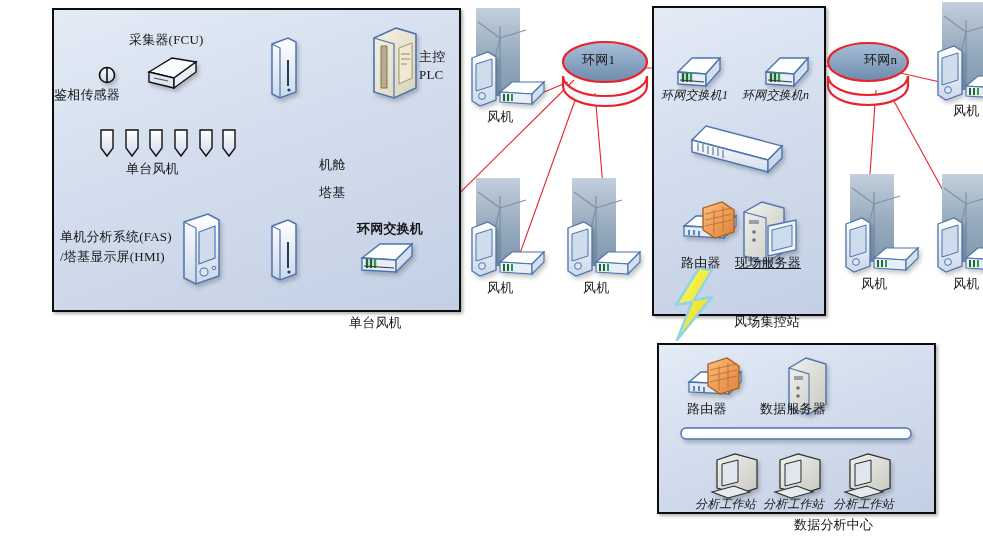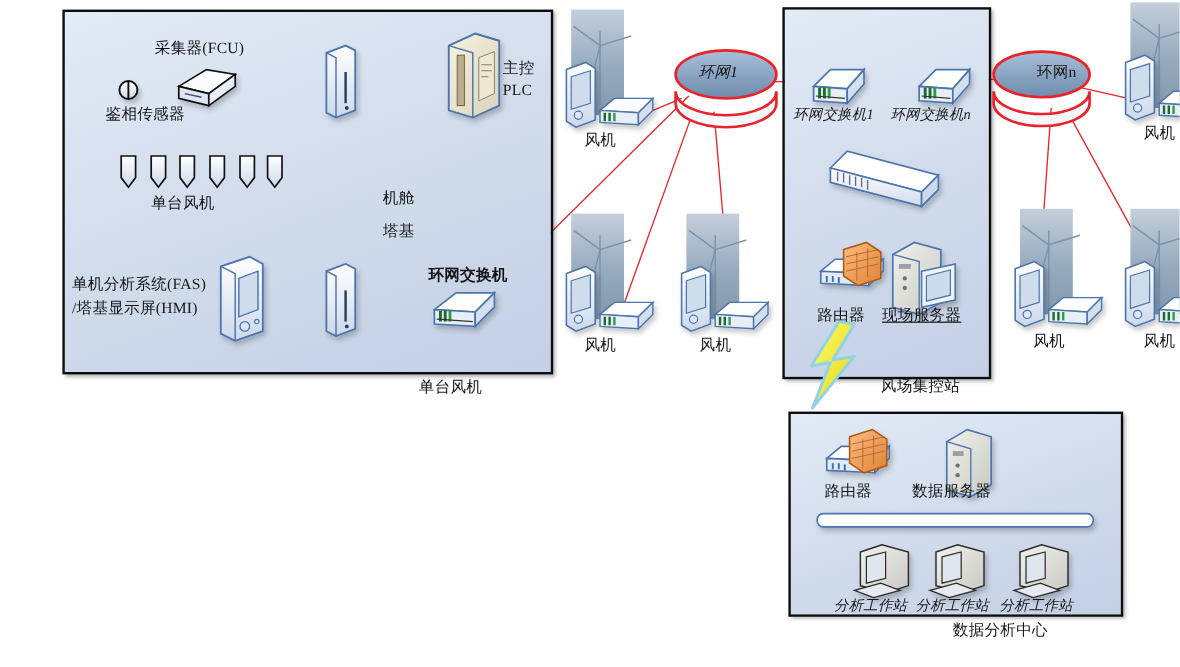--- a/index.html
+++ b/index.html
@@ -441,32 +441,32 @@
   </svg>
 
   <div class="turbine" style="left:432px;top:8px;width:44px;height:88px;background:linear-gradient(180deg,#c3cfdb,#96aabd 55%,#8298ad);z-index:2;"></div>
   <div class="turbine" style="left:432px;top:178px;width:44px;height:88px;background:linear-gradient(180deg,#c3cfdb,#96aabd 55%,#8298ad);z-index:2;"></div>
   <div class="turbine" style="left:528px;top:178px;width:44px;height:88px;background:linear-gradient(180deg,#c3cfdb,#96aabd 55%,#8298ad);z-index:2;"></div>
   <div class="turbine" style="left:898px;top:2px;width:44px;height:88px;background:linear-gradient(180deg,#c3cfdb,#96aabd 55%,#8298ad);z-index:2;"></div>
   <div class="turbine" style="left:806px;top:174px;width:44px;height:88px;background:linear-gradient(180deg,#c3cfdb,#96aabd 55%,#8298ad);z-index:2;"></div>
   <div class="turbine" style="left:898px;top:174px;width:44px;height:88px;background:linear-gradient(180deg,#c3cfdb,#96aabd 55%,#8298ad);z-index:2;"></div>
 
   <div class="lbl" style="left:85px;top:33px;">采集器(FCU)</div>
-  <div class="lbl" style="left:44px;top:88px;font-family:Liberation Serif, serif;">鉴相传感器</div>
+  <div class="lbl" style="left:10px;top:88px;font-family:Liberation Serif, serif;">鉴相传感器</div>
   <div class="lbl" style="left:82px;top:162px;">单台风机</div>
   <div class="lbl" style="left:375px;top:50px;">主控</div>
   <div class="lbl" style="left:375px;top:68px;">PLC</div>
   <div class="lbl" style="left:275px;top:158px;">机舱</div>
   <div class="lbl" style="left:275px;top:186px;">塔基</div>
   <div class="lbl" style="left:16px;top:230px;">单机分析系统(FAS)</div>
   <div class="lbl" style="left:16px;top:250px;">/塔基显示屏(HMI)</div>
   <div class="lbl" style="left:313px;top:222px;font-weight:bold;">环网交换机</div>
   <div class="lbl" style="left:305px;top:316px;">单台风机</div>
 
-  <div class="lbl" style="left:538px;top:53px;font-style:italic;">环网1</div>
+  <div class="lbl" style="left:538px;top:53px;">环网1</div>
   <div class="lbl" style="left:820px;top:53px;">环网n</div>
 
   <div class="lbl sm" style="left:617px;top:89px;">环网交换机1</div>
   <div class="lbl sm" style="left:698px;top:89px;">环网交换机n</div>
   <div class="lbl" style="left:637px;top:256px;">路由器</div>
   <div class="lbl" style="left:691px;top:256px;text-decoration:underline;">现场服务器</div>
   <div class="lbl" style="left:690px;top:315px;">风场集控站</div>
 
   <div class="lbl" style="left:643px;top:402px;">路由器</div>
   <div class="lbl" style="left:716px;top:402px;">数据服务器</div>

